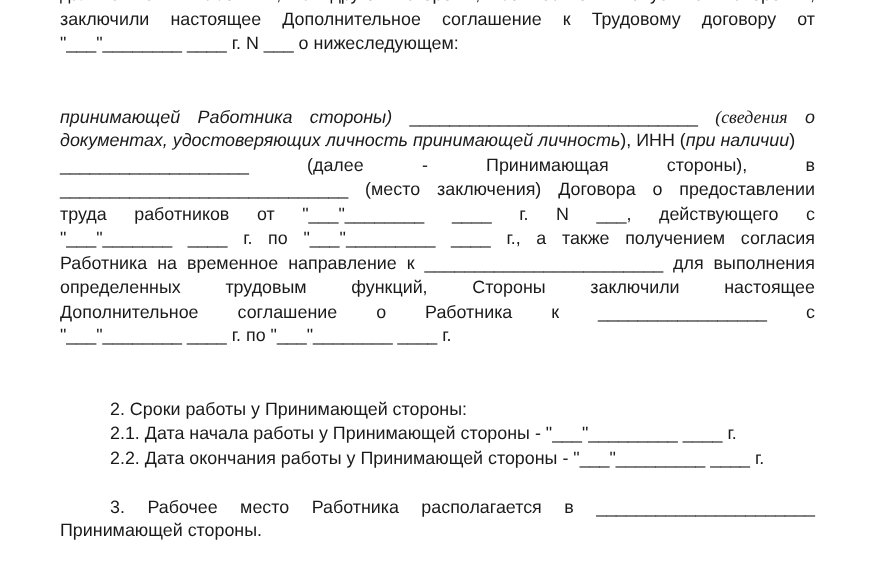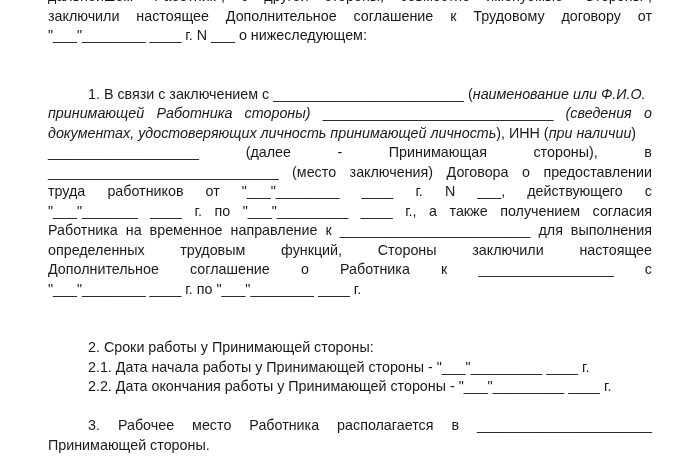--- a/index.html
+++ b/index.html
@@ -18,22 +18,21 @@
 
   <div id="intro">
       <div class="ln"><span>дальнейшем</span><span>"Работник",</span><span>с</span><span>другой</span><span>стороны,</span><span>совместно</span><span>именуемые</span><span>"Стороны",</span></div>
       <div class="ln"><span>заключили</span><span>настоящее</span><span>Дополнительное</span><span>соглашение</span><span>к</span><span>Трудовому</span><span>договору</span><span>от</span></div>
       <div class="ln left"><span>"___"________ ____ г. N ___ о нижеследующем:</span></div>
     </div>
 
   <div class="gap-big"></div>
 
   <div id="s1">
-      <div class="ln left" style="padding-left: 40px;"><span>1. В связи с заключением с ________________________ (</span><span style="font-style: italic;">наименование или Ф.И.О.</span></div>
-      <div class="ln"><span style="font-style: italic;">принимающей</span><span style="font-style: italic;">Работника</span><span style="font-style: italic;">стороны)</span><span>_____________________________</span><span style="font-style: italic;">(сведения</span><span style="font-style: italic;">о</span></div>
+      <div class="ln"><span style="font-style: italic;">принимающей</span><span style="font-style: italic;">Работника</span><span style="font-style: italic;">стороны)</span><span>_____________________________</span><span style="font-style: italic; font-family: Liberation Serif, serif;">(сведения</span><span style="font-style: italic;">о</span></div>
       <div class="ln left"><span style="font-style: italic;">документах, удостоверяющих личность принимающей личность</span><span>), ИНН (</span><span style="font-style: italic;">при наличии</span><span>)</span></div>
       <div class="ln"><span>___________________</span><span>(далее</span><span>-</span><span>Принимающая</span><span>стороны),</span><span>в</span></div>
       <div class="ln"><span>_____________________________</span><span>(место</span><span>заключения)</span><span>Договора</span><span>о</span><span>предоставлении</span></div>
       <div class="ln"><span>труда</span><span>работников</span><span>от</span><span>"___"________</span><span>____</span><span>г.</span><span>N</span><span>___,</span><span>действующего</span><span>с</span></div>
       <div class="ln"><span>"___"_______</span><span>____</span><span>г.</span><span>по</span><span>"___"_________</span><span>____</span><span>г.,</span><span>а</span><span>также</span><span>получением</span><span>согласия</span></div>
       <div class="ln"><span>Работника</span><span>на</span><span>временное</span><span>направление</span><span>к</span><span>________________________</span><span>для</span><span>выполнения</span></div>
       <div class="ln"><span>определенных</span><span>трудовым</span><span>функций,</span><span>Стороны</span><span>заключили</span><span>настоящее</span></div>
       <div class="ln"><span>Дополнительное</span><span>соглашение</span><span>о</span><span>Работника</span><span>к</span><span>_________________</span><span>с</span></div>
       <div class="ln left"><span>"___"________ ____ г. по "___"________ ____ г.</span></div>
     </div>

